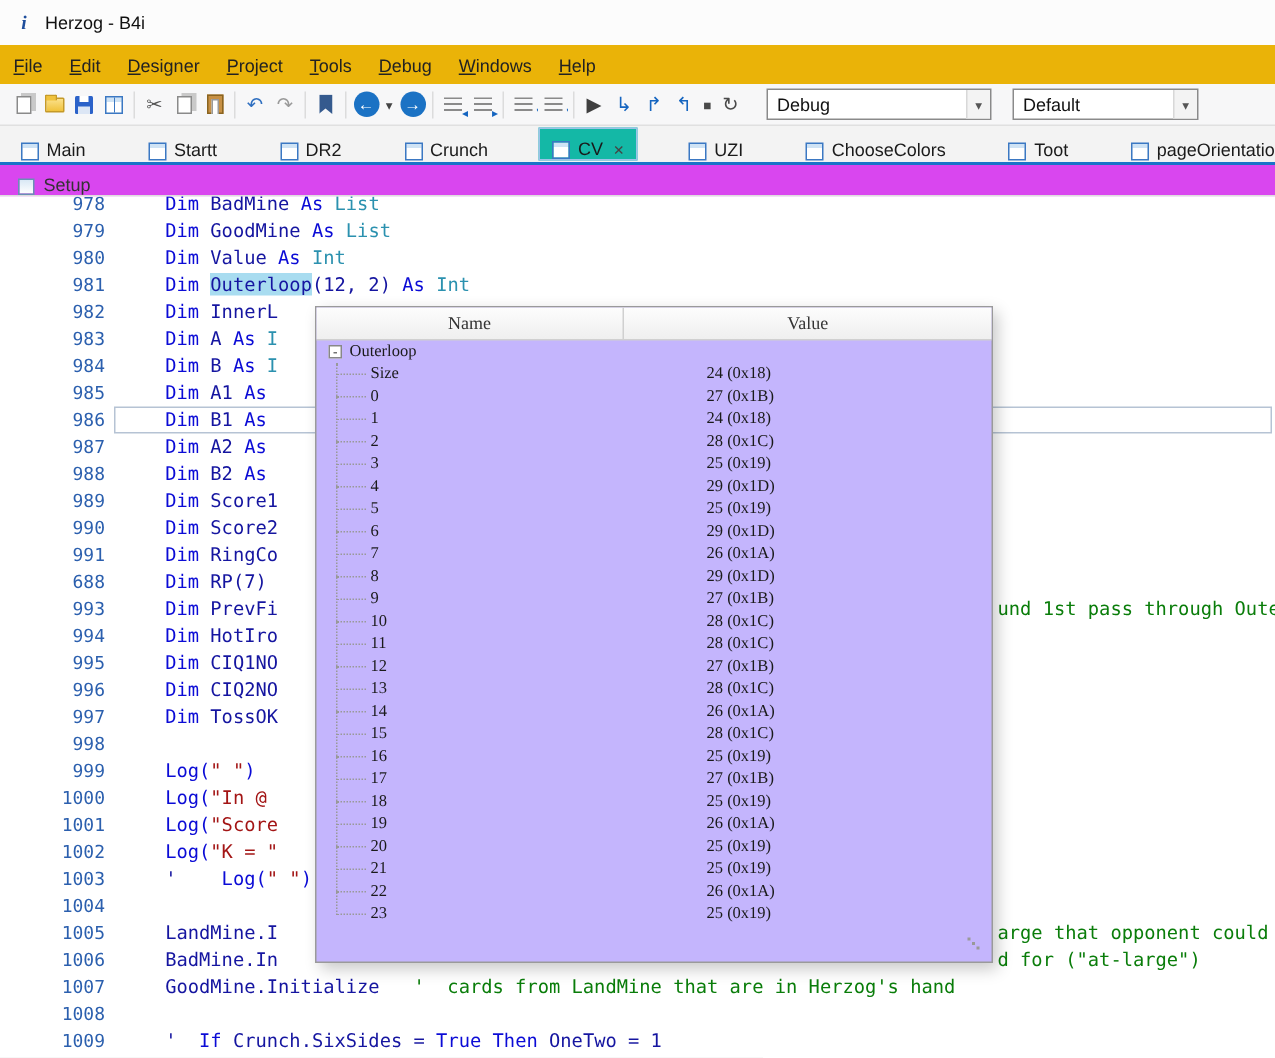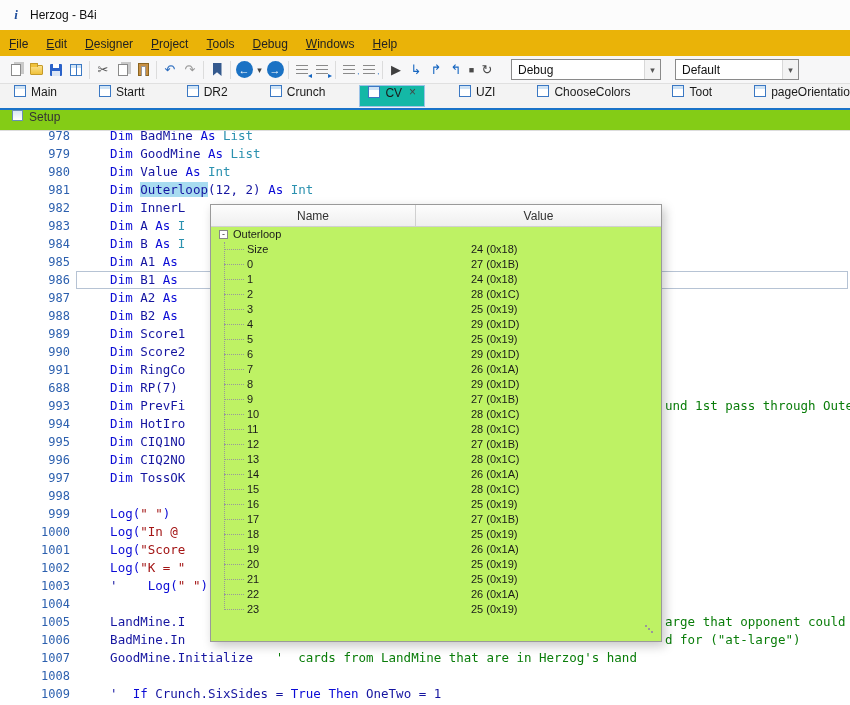--- a/index.html
+++ b/index.html
@@ -37,47 +37,47 @@
   .ic-lines{position:relative;width:12px;height:10px;background:repeating-linear-gradient(to bottom,#8a8a8a 0 1px,transparent 1px 4px)}
   .ic-lines i{position:absolute;font-style:normal;right:-4px;bottom:-5px;font-size:8px;color:#1565c0}
   .combo{height:21px;border:1px solid #8a8a8a;background:#fff;display:inline-flex;align-items:center;font-size:12px;color:#111}
   .combo-debug{margin-left:14px;width:150px}
   .combo-config{margin-left:14px;width:124px}
   .combo-val{flex:1;padding:0 6px;white-space:nowrap;overflow:hidden}
   .combo-btn{width:16px;height:100%;display:flex;align-items:center;justify-content:center;font-size:9px;color:#555;border-left:1px solid #d8d8d8;background:#f3f3f3}
 
   
   .tabbar{height:26px;background:#f3f3f3;border-bottom:2px solid var(--accent,#1a73c8);display:flex;align-items:center;padding-left:6px}
-  .tab{display:inline-flex;align-items:flex-start;height:22px;padding:0 8px;margin-right:26px;font-size:12px;color:#1a1a1a;white-space:nowrap}
+  .tab{display:inline-flex;align-items:flex-end;height:22px;padding:0 8px;margin-right:26px;font-size:12px;color:#1a1a1a;white-space:nowrap}
   .tab.active{background:#14b8a6;border:1px solid #9cc3e8}
   .tabicon{width:12px;height:12px;border:1px solid #3b78c3;background:linear-gradient(#cfe3f5 0 3px,#fff 3px);margin-right:5px;flex:none}
   .tabclose{margin-left:7px;font-size:12px;color:#444;line-height:1}
 
   
-  .regionbar{height:21px;background:#84cc16;border-bottom:1px solid #ddd;display:flex;align-items:flex-start;padding-left:12px}
+  .regionbar{height:21px;background:#d946ef;border-bottom:1px solid #ddd;display:flex;align-items:flex-end;padding-left:12px}
   .regicon{width:11px;height:11px;border:1px solid #6a8fb5;background:linear-gradient(#d9e8f5,#fff);margin-right:6px}
   .reglabel{font-size:12px;color:#333}
 
   
   .editor{position:relative;height:574px;background:#fff;overflow:hidden}
   .lines{margin-top:-4px}
   .cl{position:relative;height:18px;display:flex;white-space:pre;font:12.5px "DejaVu Sans Mono",monospace;line-height:18px}
   .ln{flex:0 0 78px;text-align:right;padding-right:8px;color:var(--linenum,#2b5fae);font-size:12px}
   .codetext{padding-left:2px}
   .cl.cur::after{content:"";position:absolute;left:76px;right:2px;top:0;bottom:0;border:1px solid #b6c3d4;pointer-events:none}
   .rightfrag{position:absolute;left:665px;top:0;line-height:18px}
   .tk-kw{color:var(--kw,#0b0bd6)}
   .tk-id{color:var(--id,#1515a0)}
   .tk-ty{color:var(--ty,#2b91af)}
   .tk-st{color:var(--st,#a31515)}
   .tk-cm{color:var(--cm,#0a7d0a)}
   .tk-hl{color:var(--id,#1515a0);background:var(--hlbg,#a8dcf0)}
 
   
-  .watch{position:absolute;left:210px;top:73px;width:452px;height:438px;background:#bef264;border:1px solid #9a9a9a;box-shadow:3px 4px 10px rgba(0,0,0,.22);z-index:5;font-family:Liberation Sans, sans-serif}
+  .watch{position:absolute;left:210px;top:73px;width:452px;height:438px;background:#c4b5fd;border:1px solid #9a9a9a;box-shadow:3px 4px 10px rgba(0,0,0,.22);z-index:5;font-family:Liberation Serif, serif}
   .whead{height:22px;display:flex;border-bottom:1px solid #d0d0d0;background:linear-gradient(#fdfdfd,#efefef);font-size:12px;color:#333}
   .wh-name{width:205px;border-right:1px solid #d0d0d0;display:flex;align-items:center;justify-content:center}
   .wh-val{flex:1;display:flex;align-items:center;justify-content:center}
   .wrows{position:relative}
   .wrow{position:relative;height:15px;font-size:11px;color:#1a1a1a}
   .wname{position:absolute;left:36px;top:0;line-height:15px;white-space:nowrap}
   .wrow.root .wname{left:22px}
   .wval{position:absolute;left:260px;top:0;line-height:15px;white-space:nowrap}
   .expander{position:absolute;left:8px;top:3px;width:9px;height:9px;border:1px solid #888;background:#fff;font-size:9px;line-height:7px;text-align:center;color:#333}
   .twig{position:absolute;left:13px;top:7px;width:20px;border-top:1px dotted #999}

